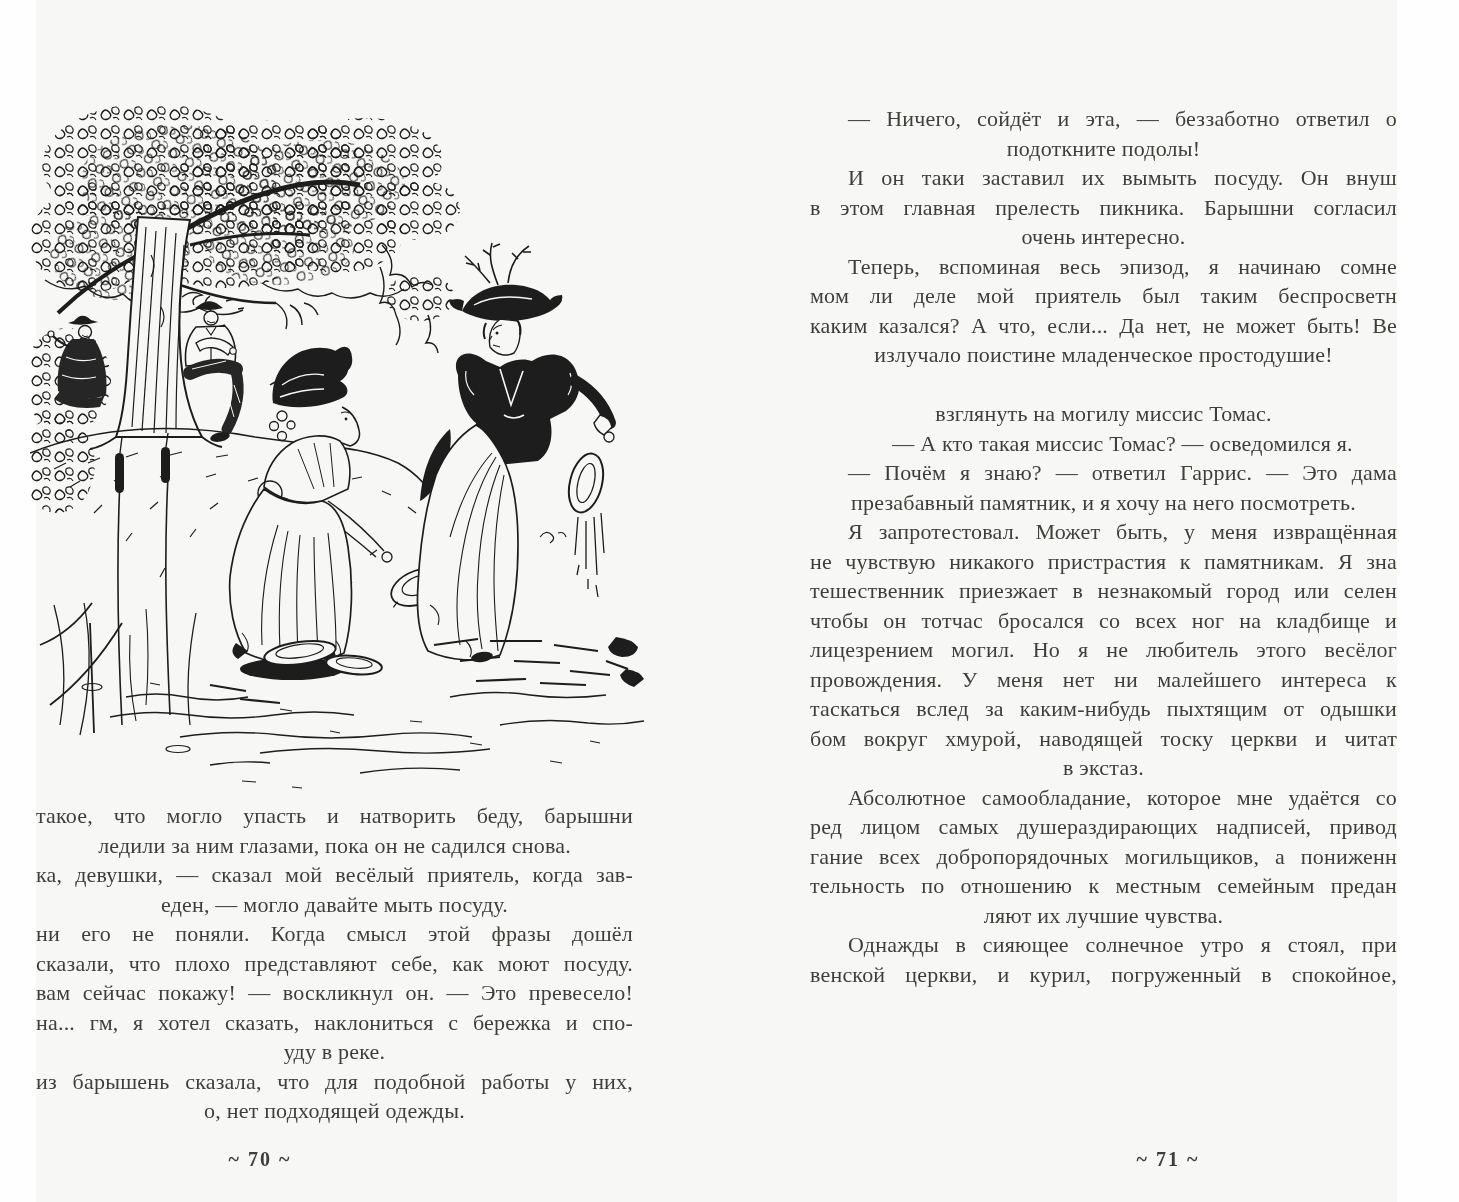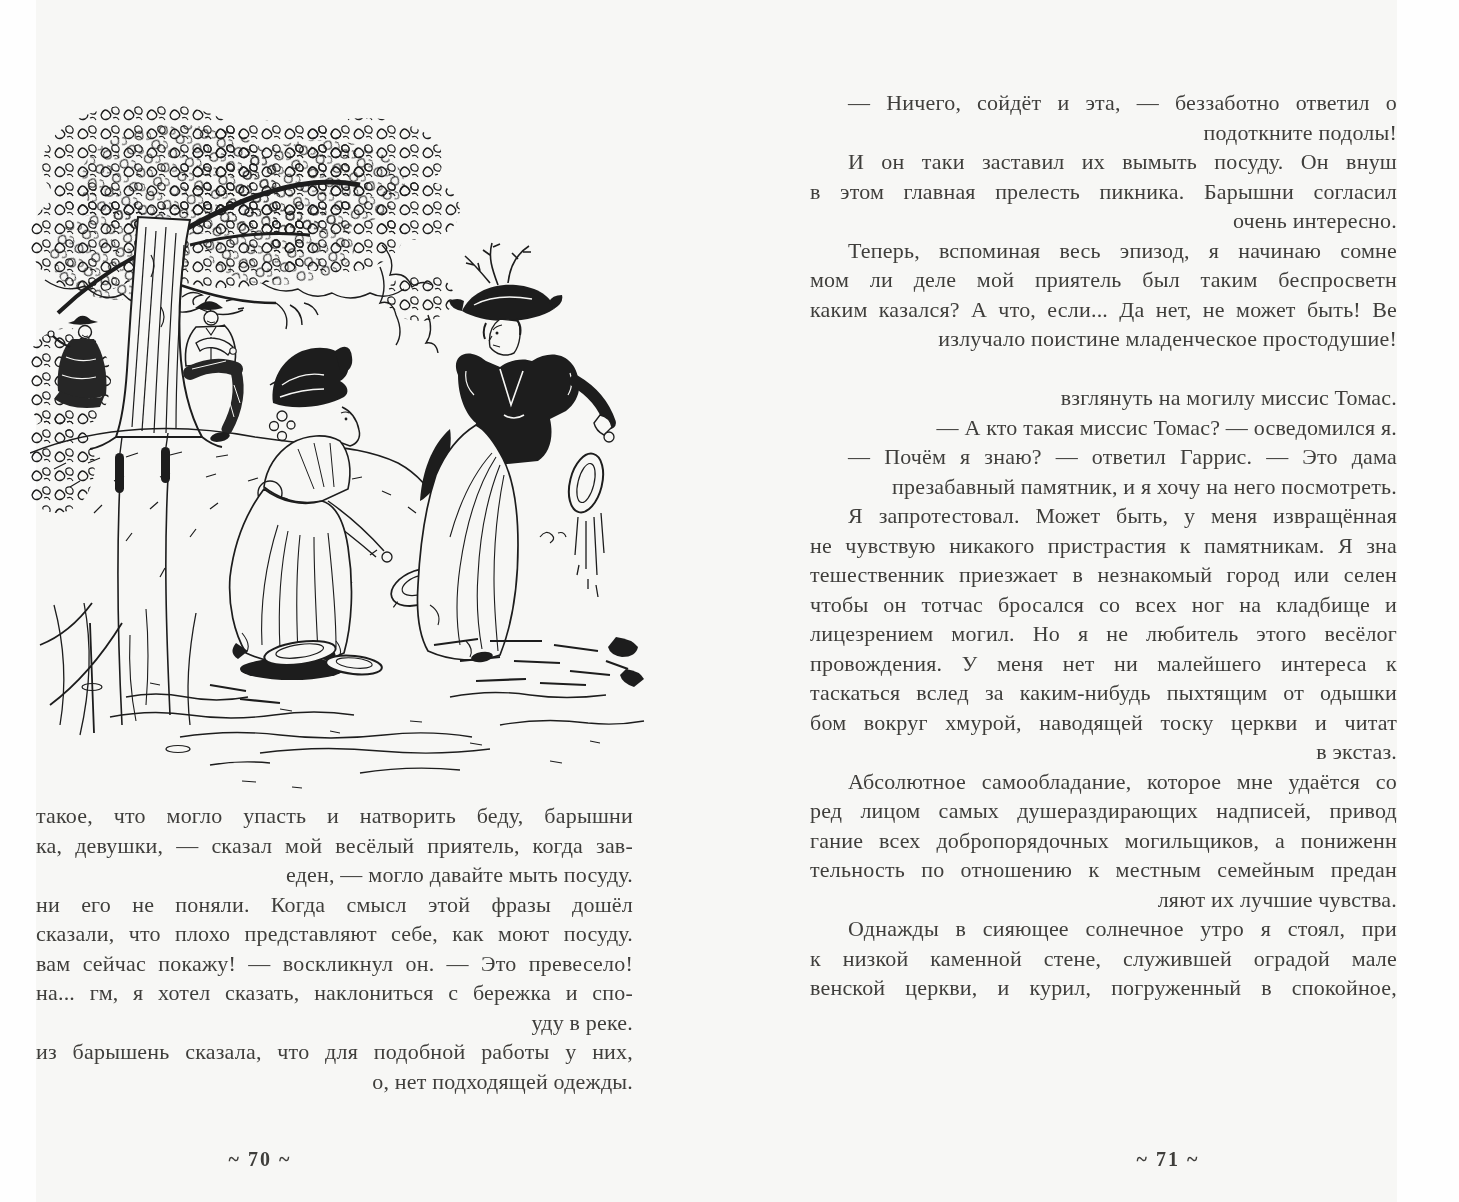--- a/index.html
+++ b/index.html
@@ -13,22 +13,22 @@
     background:#f7f7f5;
   }
   .edge-strip{position:absolute;top:0;height:1202px;background:#fefefe;}
   #edge-left{left:0;width:36px;}
   #edge-right{left:1397px;width:62px;}
   .textblock{
     position:absolute;color:#3f3e3b;font-size:22px;
     letter-spacing:0.2px;
   }
   #left-text{left:36px;top:801px;width:597px;}
-  #right-text{left:810px;top:88px;width:587px;}
-  .line{height:29.5px;line-height:29.5px;overflow:hidden;text-align:right;white-space:nowrap;}
+  #right-text{left:810px;top:104px;width:587px;}
+  .line{height:29.5px;line-height:29.5px;overflow:hidden;text-align:center;white-space:nowrap;}
   .line.just{text-align:justify;text-align-last:justify;white-space:normal;}
   .line.ind{padding-left:38px;}
   .line.blank{height:29.5px;}
   .pagenum{
     position:absolute;color:#3f3e3b;font-size:20px;font-weight:bold;
     letter-spacing:2px;width:200px;text-align:center;
   }
   #pn-left{left:160px;top:1148px;}
   #pn-right{left:1068px;top:1148px;}
   svg.illu{position:absolute;left:30px;top:85px;}
@@ -270,20 +270,21 @@
         <path d="M120,598 l10,2 M250,624 l12,2 M380,636 l12,1 M300,646 l10,2 M440,658 l12,2"></path>
         <path d="M212,696 l14,1 M262,702 l10,1 M520,676 l12,2 M560,656 l10,2"></path>
       </g>
       <ellipse cx="62" cy="602" rx="10" ry="3.5" stroke-width="1.2"></ellipse>
       <ellipse cx="148" cy="664" rx="12" ry="3.5" stroke-width="1.2"></ellipse>
     </g>
   </svg>
 
   <div class="textblock" id="left-text">
       <div class="line just">такое, что могло упасть и натворить беду, барышни</div>
+      <div class="line">ледили за ним глазами, пока он не садился снова.</div>
       <div class="line just">ка, девушки, — сказал мой весёлый приятель, когда зав-</div>
       <div class="line">еден, — могло давайте мыть посуду.</div>
       <div class="line just">ни его не поняли. Когда смысл этой фразы дошёл</div>
       <div class="line just">сказали, что плохо представляют себе, как моют посуду.</div>
       <div class="line just">вам сейчас покажу! — воскликнул он. — Это превесело!</div>
       <div class="line just">на... гм, я хотел сказать, наклониться с бережка и спо-</div>
       <div class="line">уду в реке.</div>
       <div class="line just">из барышень сказала, что для подобной работы у них,</div>
       <div class="line">о, нет подходящей одежды.</div>
     </div>
@@ -312,18 +313,17 @@
       <div class="line just">провождения. У меня нет ни малейшего интереса к</div>
       <div class="line just">таскаться вслед за каким-нибудь пыхтящим от одышки</div>
       <div class="line just">бом вокруг хмурой, наводящей тоску церкви и читат</div>
       <div class="line">в экстаз.</div>
       <div class="line just ind">Абсолютное самообладание, которое мне удаётся со</div>
       <div class="line just">ред лицом самых душераздирающих надписей, привод</div>
       <div class="line just">гание всех добропорядочных могильщиков, а пониженн</div>
       <div class="line just">тельность по отношению к местным семейным предан</div>
       <div class="line">ляют их лучшие чувства.</div>
       <div class="line just ind">Однажды в сияющее солнечное утро я стоял, при</div>
-      <div class="line just">к низкой каменной стене, служившей оградой мале</div>
       <div class="line just">венской церкви, и курил, погруженный в спокойное,</div>
     </div>
   <div class="pagenum" id="pn-right">~ 71 ~</div>
 
 </div>
 
 </body></html>

